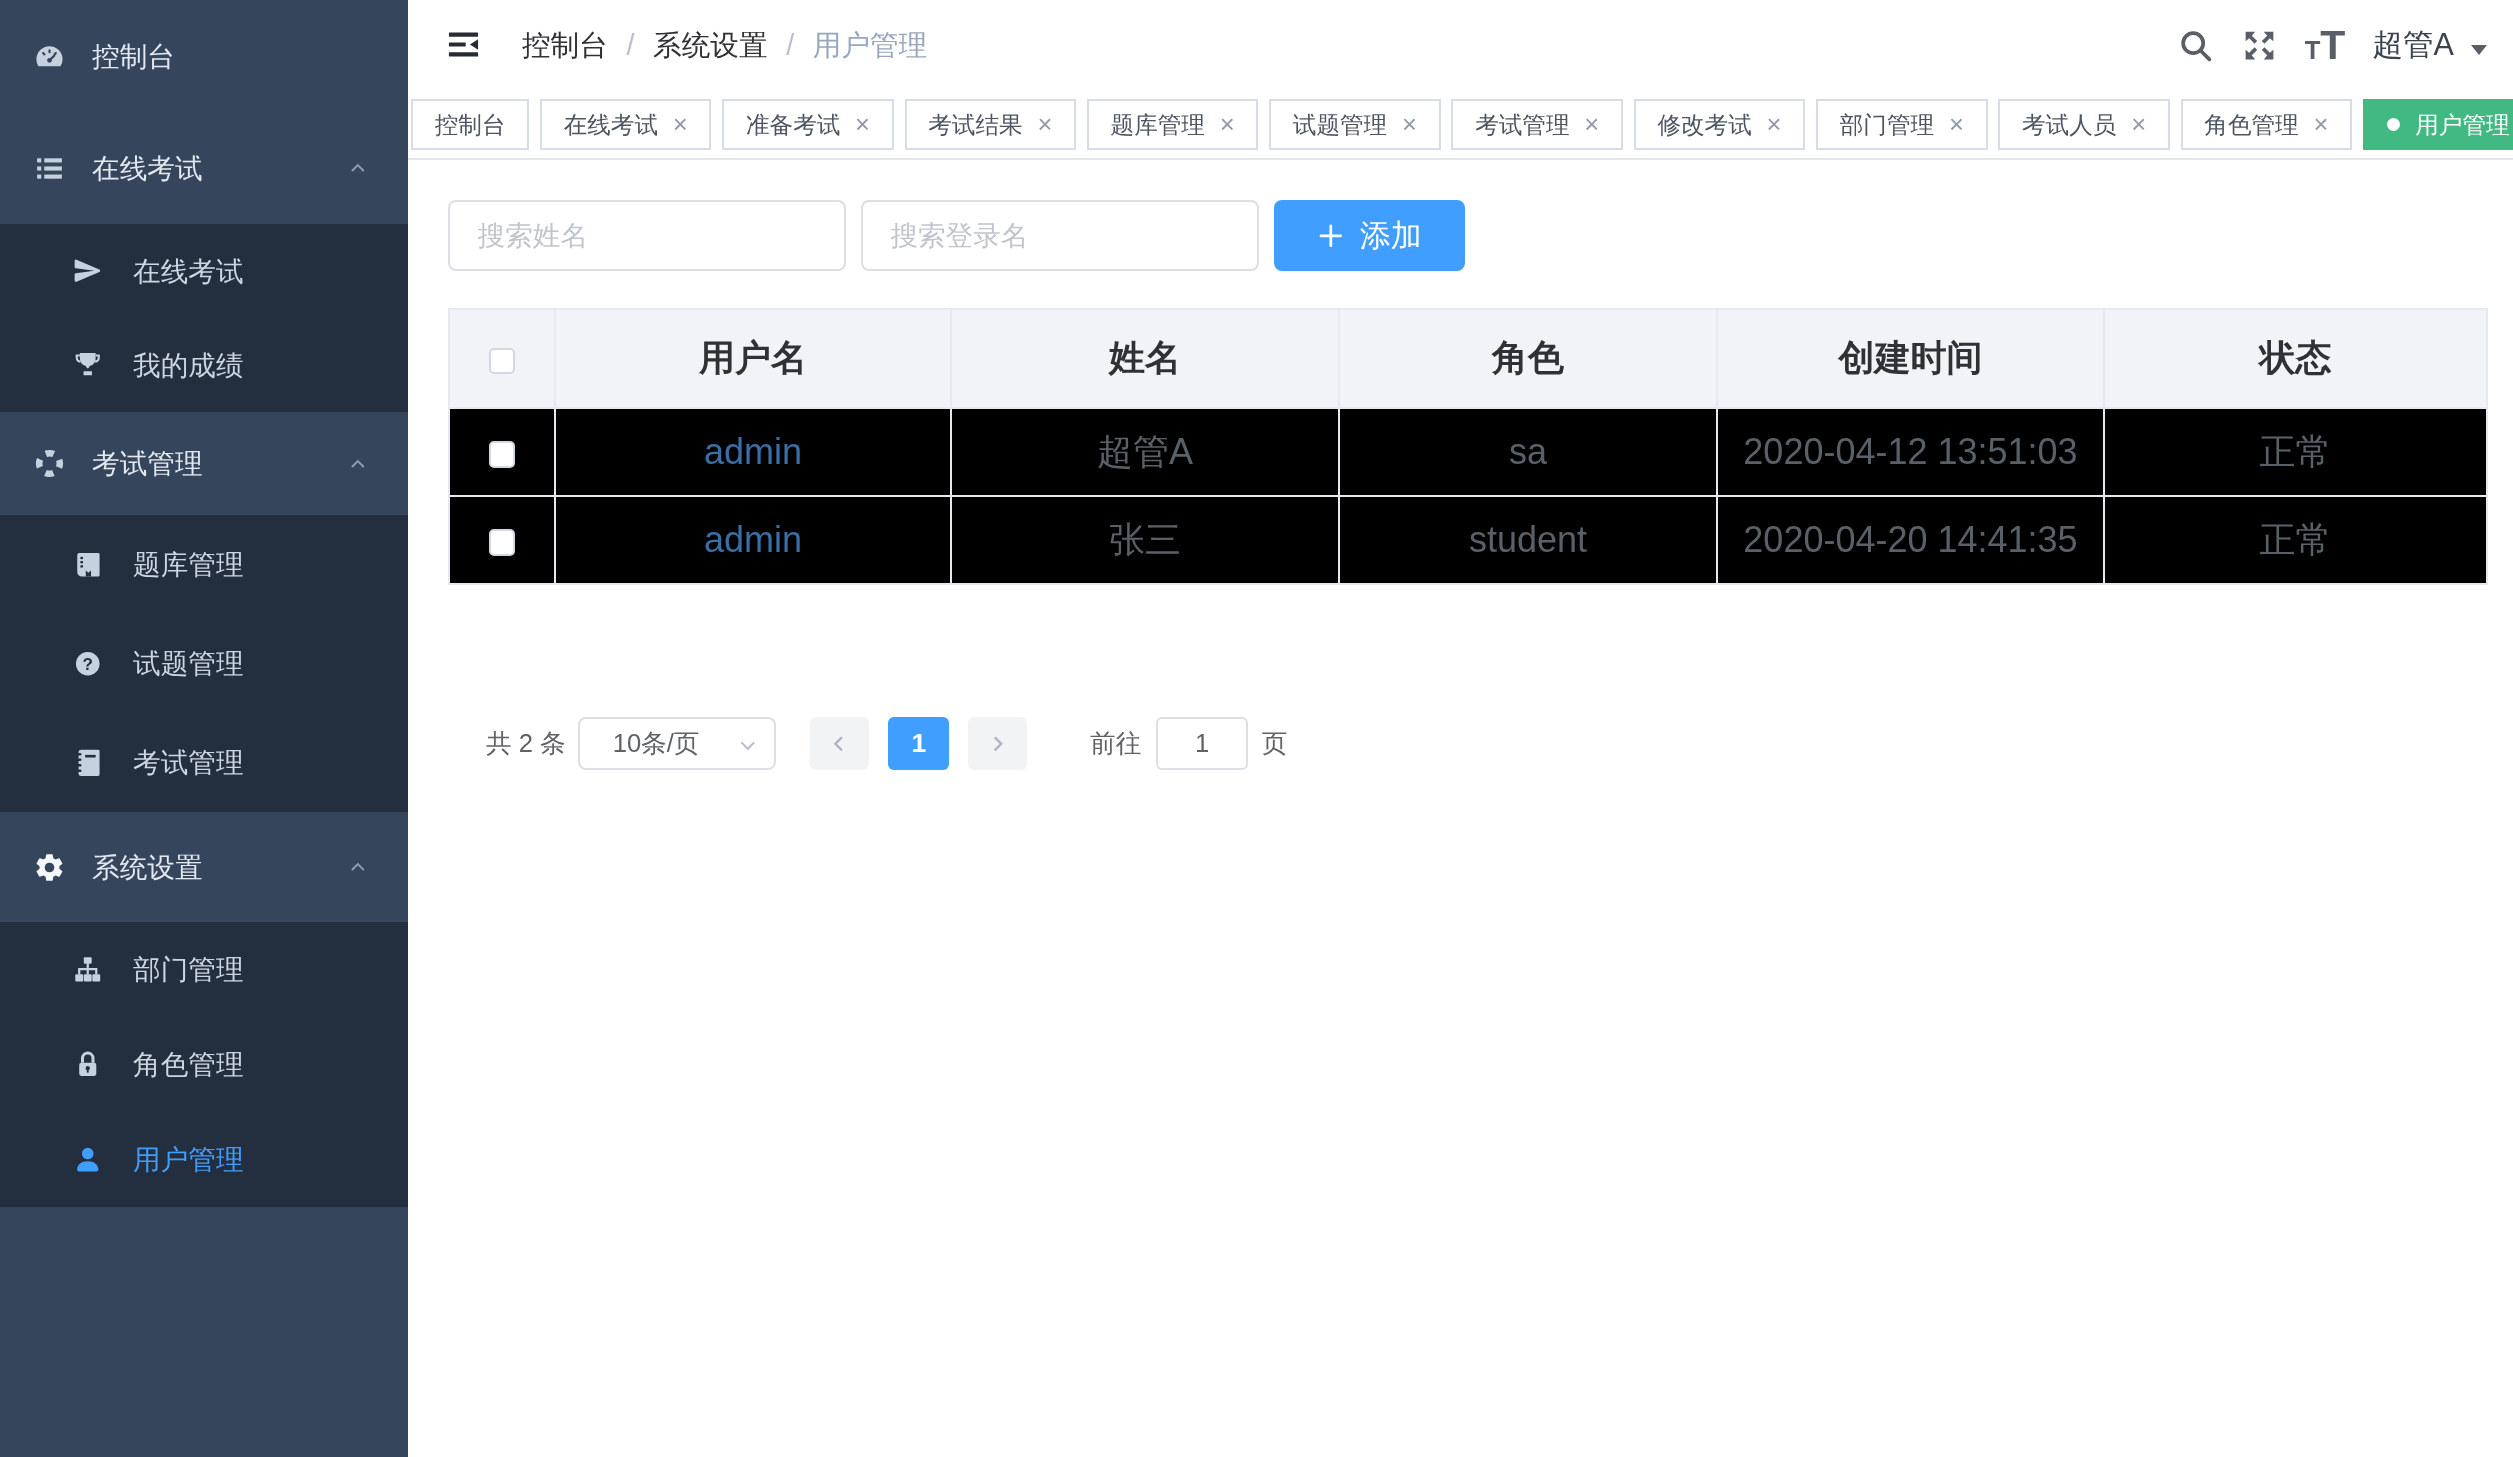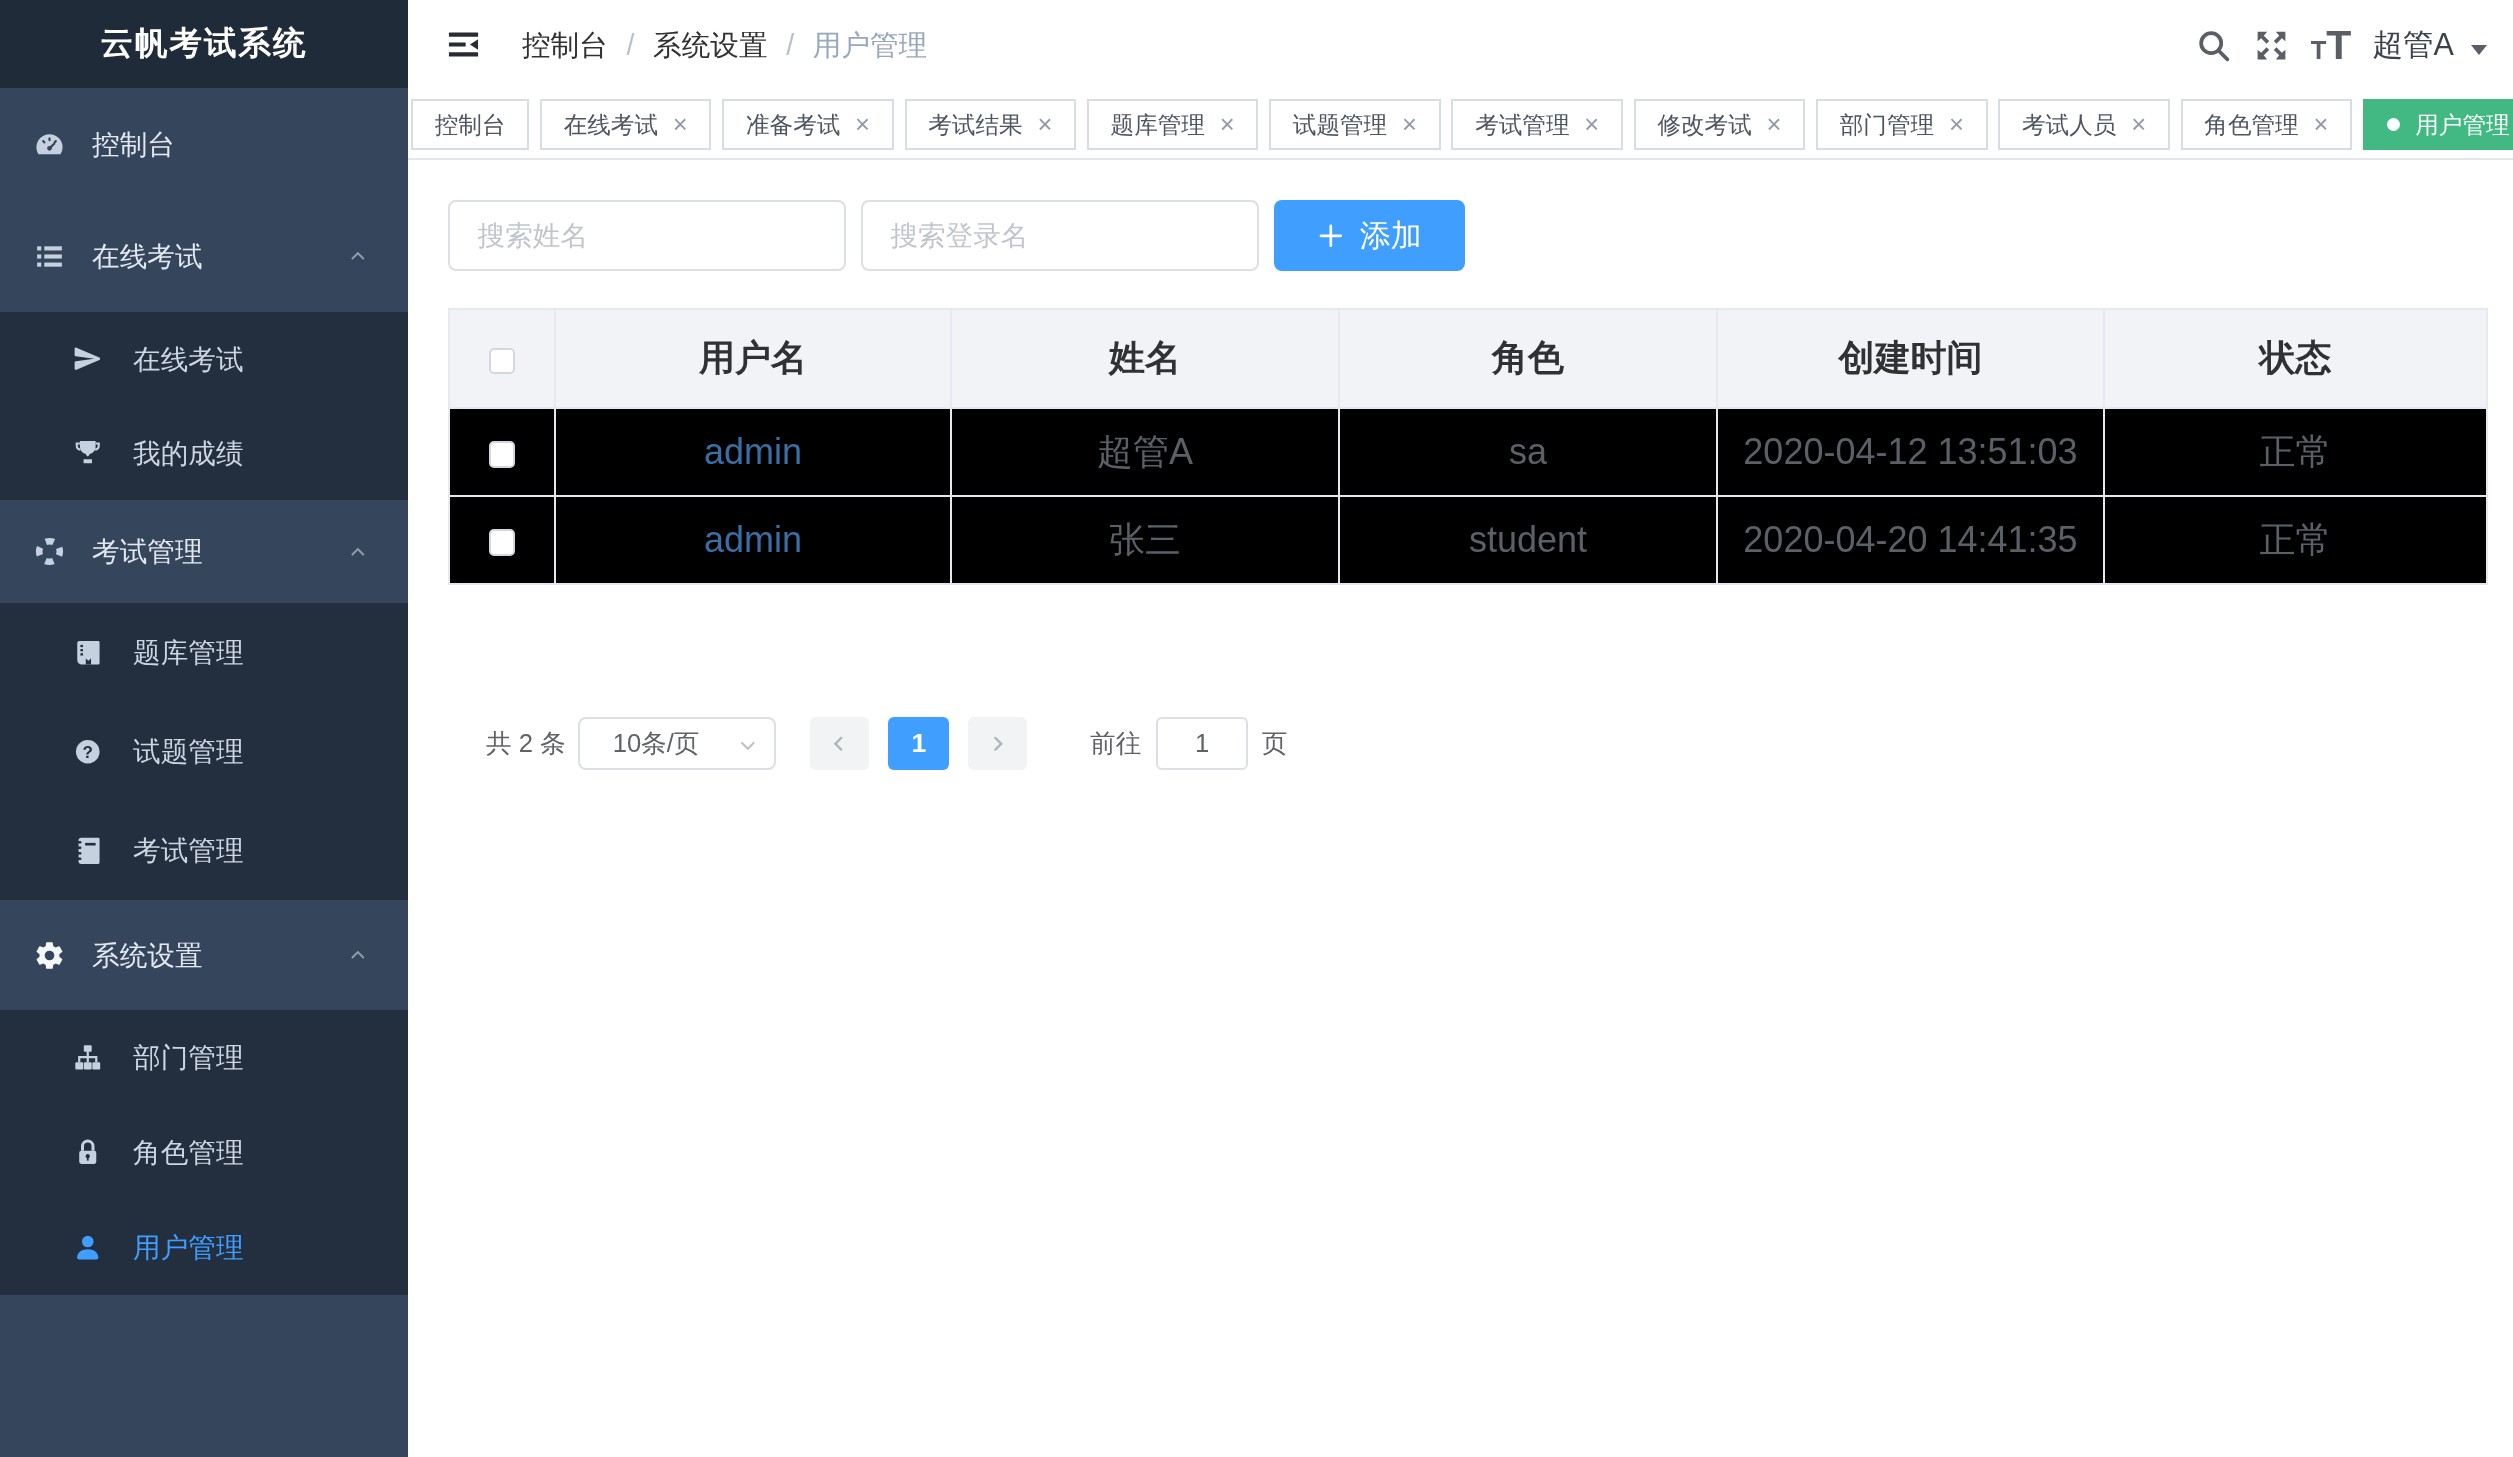--- a/index.html
+++ b/index.html
@@ -28,21 +28,21 @@
   .main { position:absolute; left:408px; top:0; right:0; bottom:0; background:#fff; }
 
   
   .navbar { position:relative; height:91px; background:#fff; }
   .hamburger { position:absolute; left:38px; top:25.6px; width:35px; height:37px; cursor:pointer; }
   .breadcrumb { position:absolute; left:114px; top:0; height:91px; display:flex; align-items:center;
     font-size:28.6px; }
   .bc-item { color:#303133; font-weight:500; cursor:pointer; }
   .bc-sep { color:#b9c0cb; margin:0 18.7px; font-weight:400; }
   .bc-item.current { color:#97a8be; font-weight:400; cursor:default; }
-  .nav-right { position:absolute; right:25.6px; top:0; height:91px; display:flex; align-items:center; gap:21px;justify-content:flex-end; }
+  .nav-right { position:absolute; right:25.6px; top:0; height:91px; display:flex; align-items:center; gap:27px;justify-content:flex-end; }
   .nav-ic { width:37px; height:37px; color:#5a5e66; cursor:pointer; display:block; }
   .tt { cursor:pointer; color:#5a5e66; font-weight:600; line-height:1; }
   .tt .t-small { font-size:25.6px; }
   .tt .t-big { font-size:41px; }
   .user-wrap { display:flex; align-items:center; gap:17.7px; cursor:pointer; }
   .user-name { font-size:30.5px; color:#3b424d; }
   .caret-down { width:0; height:0; border-left:8.9px solid transparent; border-right:8.9px solid transparent;
     border-top:10.8px solid #5a5e66; margin-top:9.9px; }
 
   
@@ -91,21 +91,20 @@
   .goto-label { margin-left:63px; }
   .goto-input { width:92px; height:53px; border:2px solid #dcdfe6; border-radius:5.9px; margin-left:14.8px;
     text-align:center; font-size:25.6px; color:#606266; outline:none;
     font-family:"Liberation Sans","DejaVu Sans",sans-serif; }
   .unit { margin-left:13.8px; }
 </style>
 </head>
 <body>
 
 <div class="sidebar">
-  <div class="logo">云帆考试系统</div>
 
   <div class="menu-row h114">
     <svg class="mi" viewBox="0 0 24 24">
       <path fill="currentColor" d="M12 4.5A9.5 9.5 0 0 0 2.5 14c0 1.9.55 3.67 1.5 5.1h16A9.4 9.4 0 0 0 21.5 14 9.5 9.5 0 0 0 12 4.5z"></path>
       <g stroke="#35465c" stroke-width="1.6" stroke-linecap="round">
         <path d="M12 7.6v1.3"></path>
           <path d="M7.4 9.5l.9 1"></path>
           <path d="M16.6 9.5l-.9 1"></path>
           <path d="M12 14.8l3.4-3.4"></path>
       </g>

